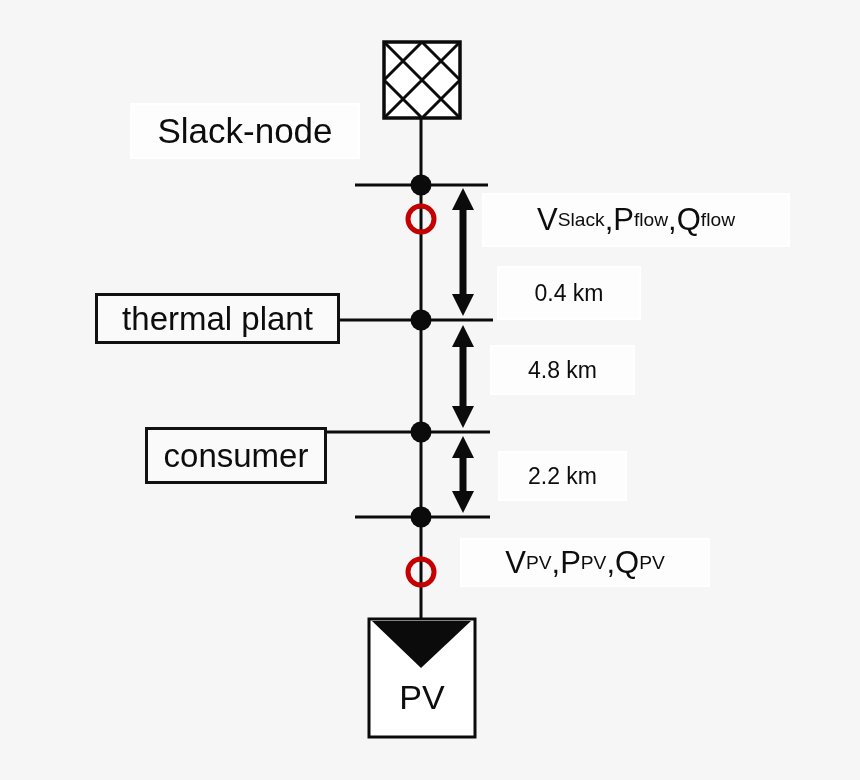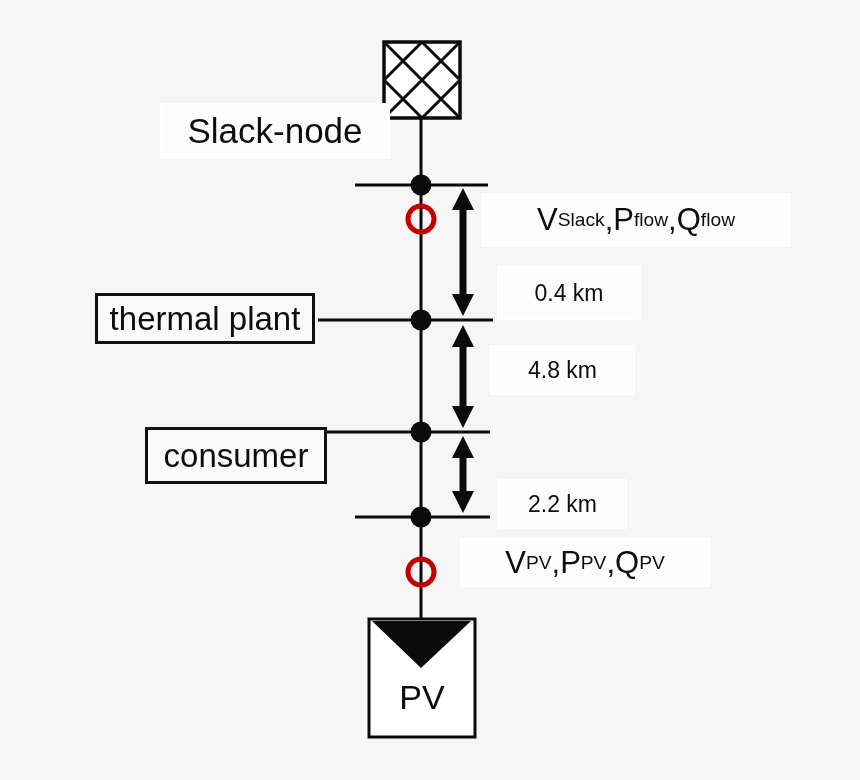--- a/index.html
+++ b/index.html
@@ -79,25 +79,25 @@
       <polygon class="arrowhead" points="463,436 452,458 474,458"></polygon>
       <polygon class="arrowhead" points="463,513 452,491 474,491"></polygon>
     </g>
 
     <g>
       <rect class="pv-rect" x="369" y="619" width="106" height="118"></rect>
       <polygon class="pv-tri" points="372,621 471,621 421,668"></polygon>
     </g>
   </svg>
 
-  <div class="label-box name-lg" style="left:160px;top:103px;width:230px;height:56px;">
+  <div class="label-box name-lg" style="left:130px;top:103px;width:230px;height:56px;">
     <span>Slack-node</span>
   </div>
 
-  <div class="label-box outlined name-md" style="left:95px;top:293px;width:220px;height:51px;">
+  <div class="label-box outlined name-md" style="left:95px;top:293px;width:245px;height:51px;">
     <span>thermal plant</span>
   </div>
 
   <div class="label-box outlined name-md" style="left:145px;top:398px;width:182px;height:57px;margin-top:29px;">
     <span>consumer</span>
   </div>
 
   <div class="label-box meas-text" style="left:482px;top:193px;width:308px;height:54px;">
     <span>V</span>
       <sub>Slack</sub>
@@ -110,21 +110,21 @@
   </div>
 
   <div class="label-box dist" style="left:497px;top:266px;width:144px;height:54px;">
     <span>0.4 km</span>
   </div>
 
   <div class="label-box dist" style="left:490px;top:345px;width:145px;height:50px;">
     <span>4.8 km</span>
   </div>
 
-  <div class="label-box dist" style="left:498px;top:451px;width:129px;height:50px;margin-top:28px;">
+  <div class="label-box dist" style="left:498px;top:451px;width:129px;height:50px;">
     <span>2.2 km</span>
   </div>
 
   <div class="label-box meas-text" style="left:460px;top:538px;width:250px;height:49px;">
     <span>V</span>
       <sub>PV</sub>
       <span>,</span>
       <span>P</span>
       <sub>PV</sub>
       <span>,</span>

